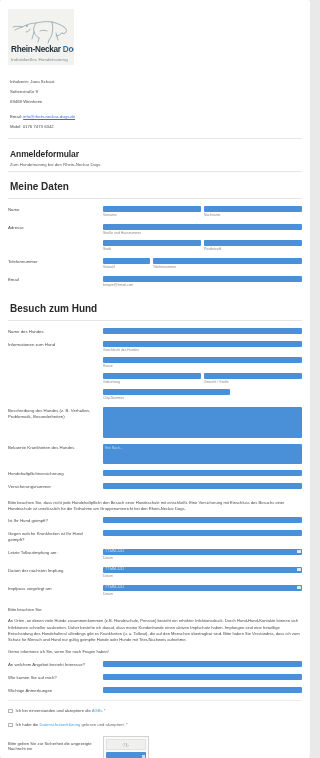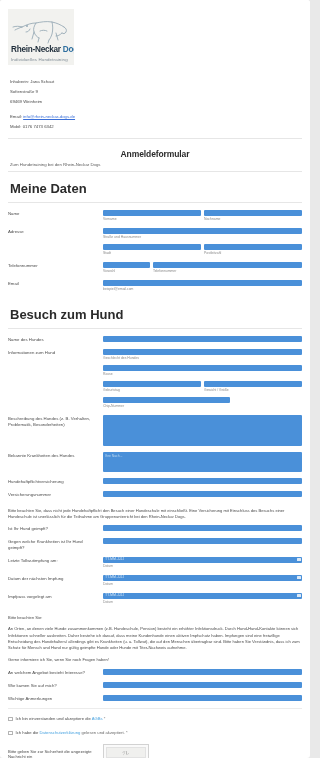--- a/index.html
+++ b/index.html
@@ -78,29 +78,28 @@
   }
   .section-head {
     padding: 10px 10px 4px 10px;
   }
   h1.form-title {
     font-size: 8.5px;
     margin: 0 0 3px 0;
     font-weight: bold;
     color: #2b2b2b;
     letter-spacing: -0.1px;
-    text-align: center;
   }
   .form-sub {
     font-size: 4.3px;
     color: #5a5a5a;
     margin: 0;
   }
   h2.group-title {
-    font-size: 13px;
+    font-size: 10px;
     margin: 0;
     padding: 9px 10px 0 10px;
     font-weight: bold;
     color: #2b2b2b;
   }
   .group-rule {
     border: 0;
     border-top: 1px solid #e6e6e6;
     margin: 6px 8px 0 8px;
   }

